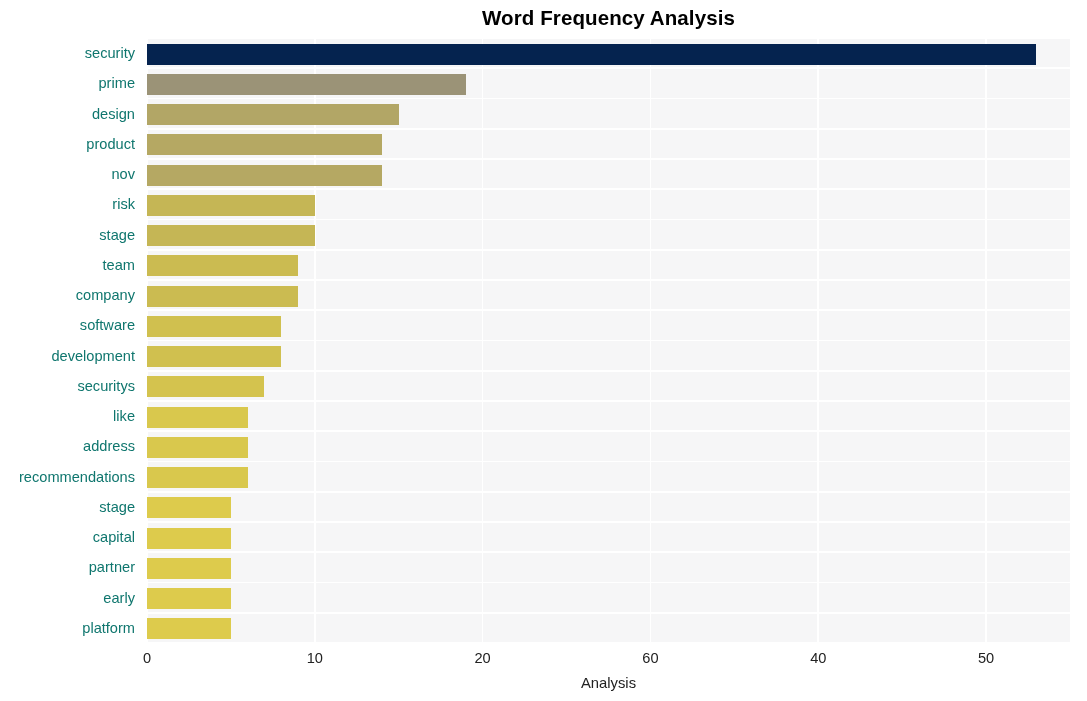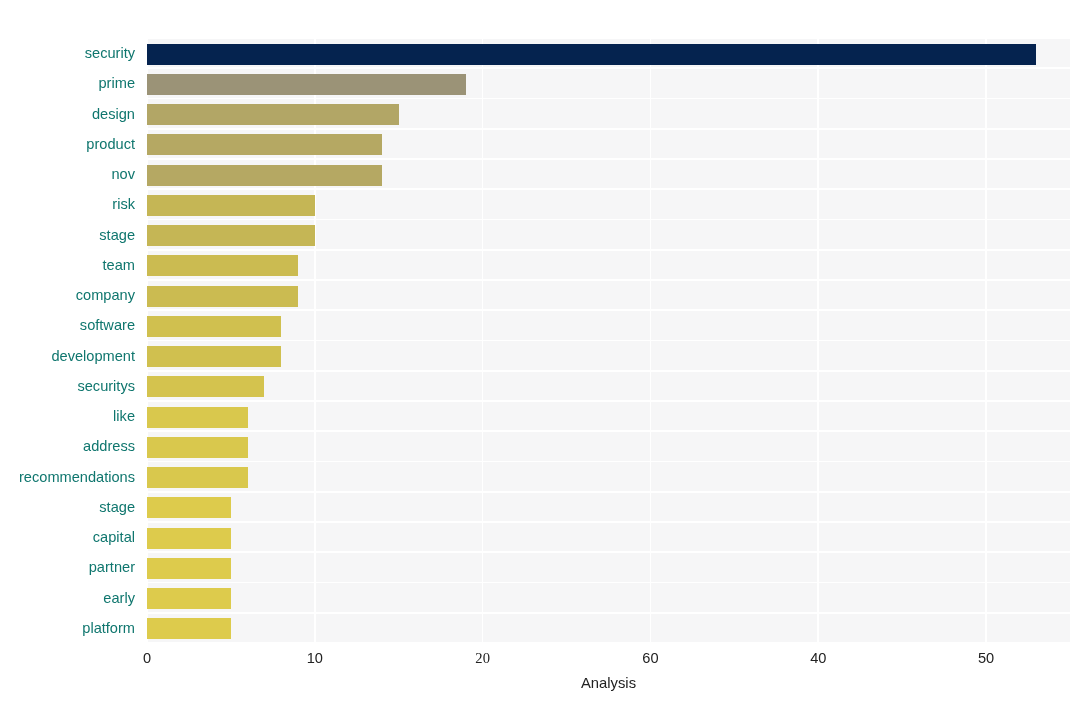--- a/index.html
+++ b/index.html
@@ -120,20 +120,21 @@
     font-size: 14.8px;
     color: #222222;
     white-space: nowrap;
   }
 </style>
 </head>
 <body>
 
 <div id="figure" style="background: rgb(255, 255, 255);">
 
+  <div id="chart-title">Word Frequency Analysis</div>
 
   <div id="plot-area" style="background: rgb(246, 246, 247);">
     <div id="gridlines-v">
         <div class="vgrid" style="left: -0.8px;"></div>
         <div class="vgrid" style="left: 167.018px;"></div>
         <div class="vgrid" style="left: 334.836px;"></div>
         <div class="vgrid" style="left: 502.655px;"></div>
         <div class="vgrid" style="left: 670.473px;"></div>
         <div class="vgrid" style="left: 838.291px;"></div>
       </div>
@@ -203,21 +204,21 @@
       <div class="ylabel" style="top: 499.875px;">stage</div>
       <div class="ylabel" style="top: 530.125px;">capital</div>
       <div class="ylabel" style="top: 560.375px;">partner</div>
       <div class="ylabel" style="top: 590.625px;">early</div>
       <div class="ylabel" style="top: 620.875px;">platform</div>
     </div>
 
   <div id="x-labels">
       <div class="xlabel" style="left: 147px;">0</div>
       <div class="xlabel" style="left: 314.818px;">10</div>
-      <div class="xlabel" style="left: 482.636px; font-family: Liberation Serif, serif;">20</div>
+      <div class="xlabel" style="left: 482.636px;">20</div>
       <div class="xlabel" style="left: 650.455px;">60</div>
       <div class="xlabel" style="left: 818.273px;">40</div>
       <div class="xlabel" style="left: 986.091px;">50</div>
     </div>
 
   <div id="xaxis-title">Analysis</div>
 
 </div>
 
 </body></html>

